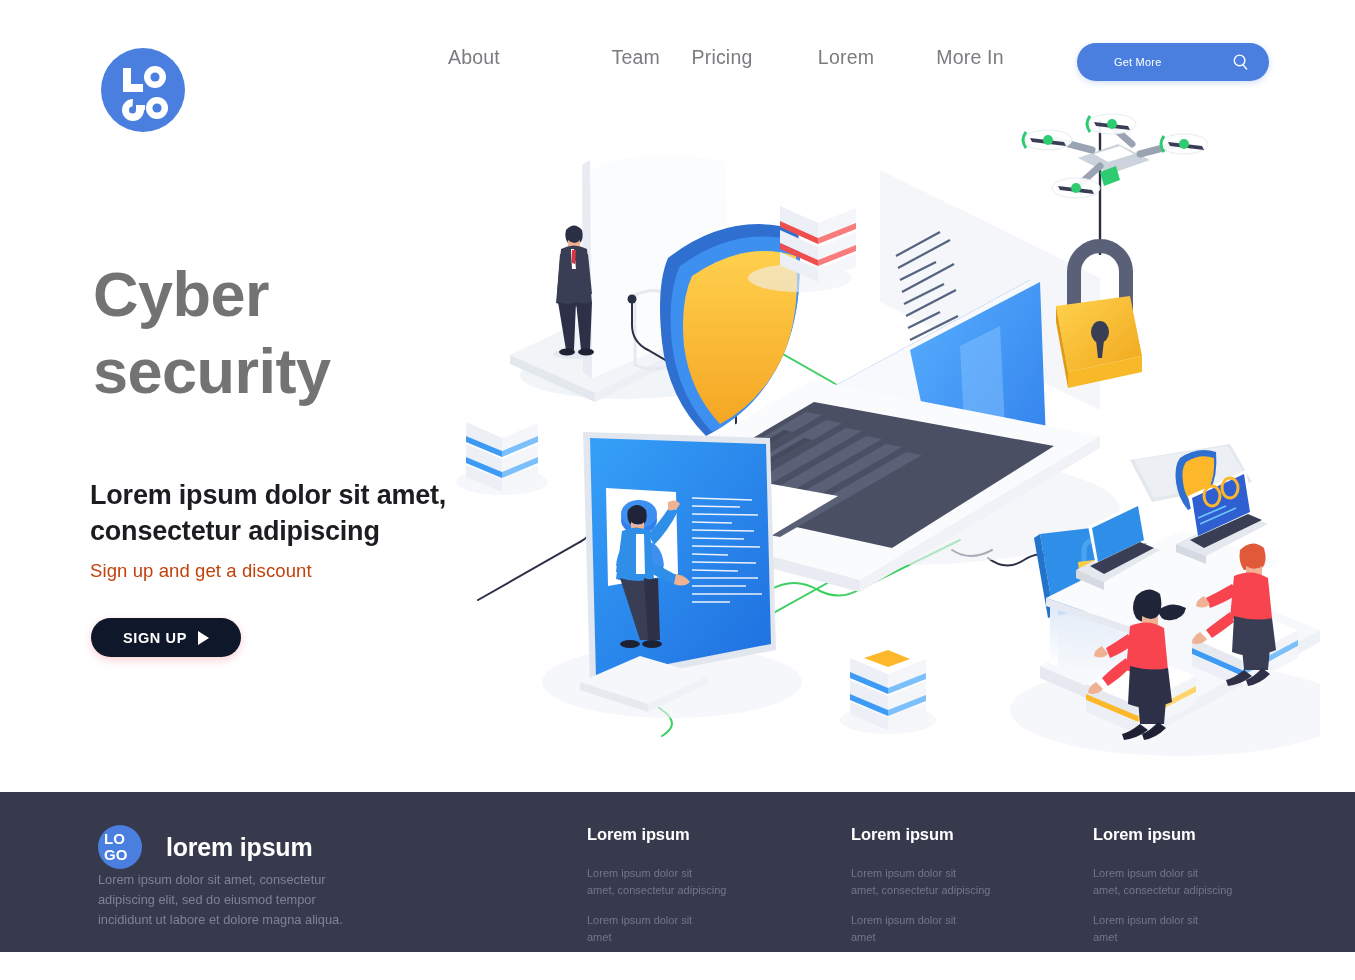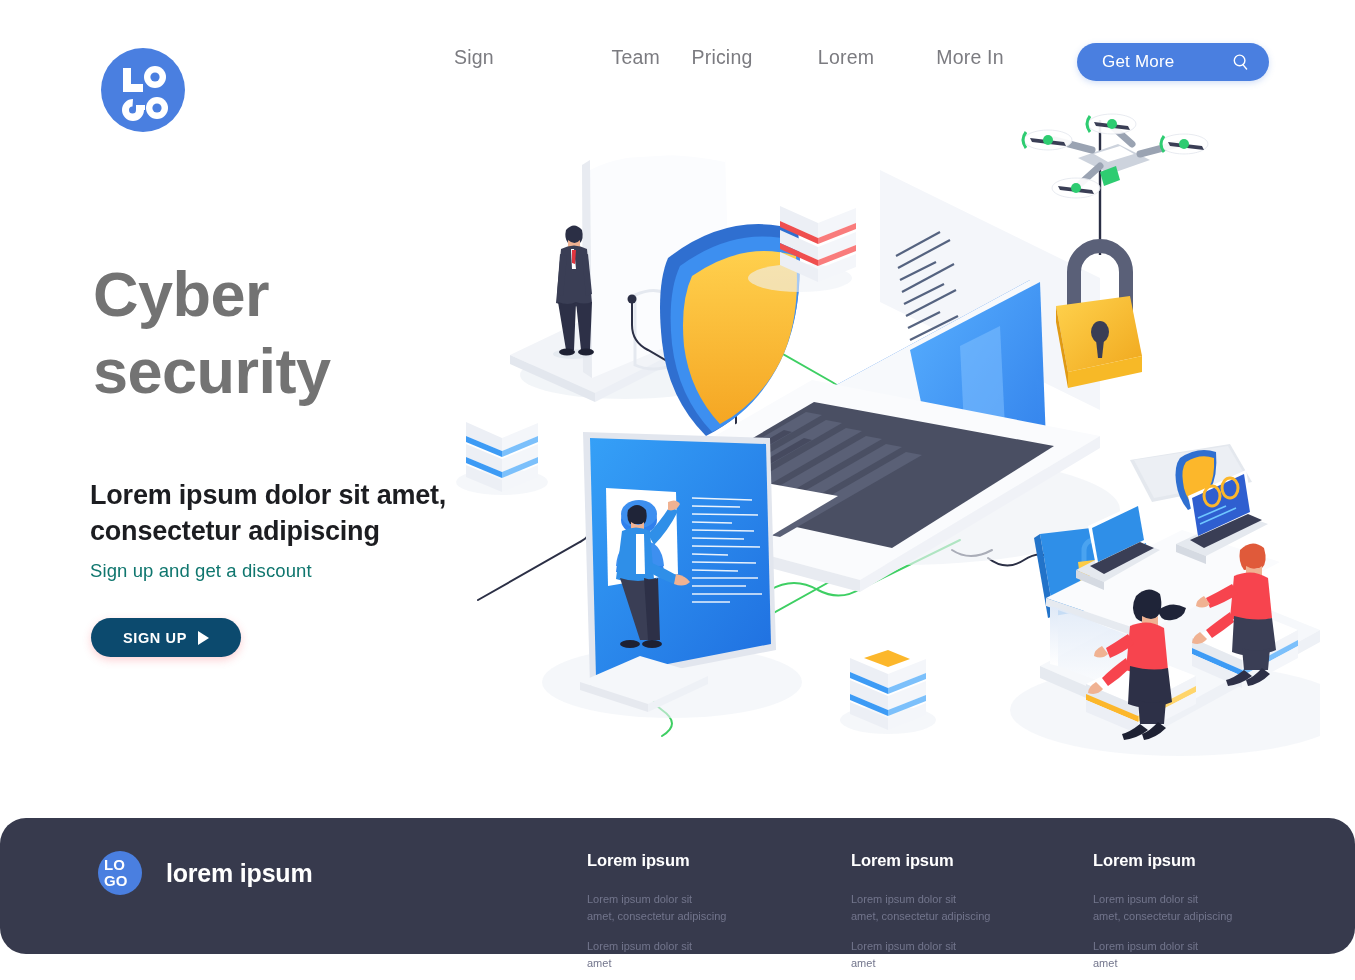--- a/index.html
+++ b/index.html
@@ -37,69 +37,68 @@
   .nav-item.i4 { width: 124px; }
 
   .cta-btn {
     position: absolute; left: 1077px; top: 43px;
     width: 192px; height: 38px; border-radius: 19px;
     background: #4a7fe0;
     display: flex; align-items: center; cursor: pointer;
     box-shadow: 0 2px 6px rgba(74,127,224,.25);
   }
   .cta-label {
-    color: #ffffff; font-size: 17px; font-weight: 400;
-    margin-left: 25px; letter-spacing: .2px;
+    color: #ffffff; font-size: 11px; font-weight: 400;
+    margin-left: 37px; letter-spacing: .2px;
   }
   .cta-search { position: absolute; right: 19px; top: 10px; width:18px; height:18px; }
 
   
   .hero-title {
     position: absolute; left: 93px; top: 256px;
     font-size: 63px; font-weight: 700; line-height: 1.22;
     color: #737373; letter-spacing: -0.5px;
     white-space: pre-line;
   }
   .hero-sub {
     position: absolute; left: 90px; top: 478px; width: 400px;
     font-size: 27px; font-weight: 700; line-height: 1.32;
     color: #1c1d21; letter-spacing: -0.2px;
     white-space: pre-line;
   }
   .hero-note {
     position: absolute; left: 90px; top: 560px;
-    font-size: 18.5px; font-weight: 400; color: #0f766e;
+    font-size: 18.5px; font-weight: 400; color: #c2410c;
     letter-spacing: .1px;
   }
   .signup-btn {
     position: absolute; left: 91px; top: 618px;
     width: 150px; height: 39px; border-radius: 20px;
-    background: #0c4a6e; cursor: pointer;
+    background: #0f172a; cursor: pointer;
     display: flex; align-items: center; justify-content: center;
     box-shadow: 0 3px 8px rgba(247,68,78,.25);
   }
   .signup-label {
     color: #fff; font-size: 14.5px; font-weight: 700; letter-spacing: .6px;
   }
   .signup-play {
     width: 0; height: 0; margin-left: 11px;
     border-left: 11px solid #fff;
     border-top: 7px solid transparent;
     border-bottom: 7px solid transparent;
   }
 
   
   .illus { position: absolute; left: 440px; top: 110px; width: 880px; height: 700px; }
   .illus svg { display: block; }
 
   
   .footer {
-    position: absolute; left: 0; top: 818px; width: 1355px; height: 136px;
+    position: absolute; left: 0; top: 792px; width: 1355px; height: 160px;
     background: #373a4d;
-    border-radius: 26px;
   }
   .f-logo { position: absolute; left: 97px; top: 32px; width: 46px; height: 46px; }
   .f-brand {
     position: absolute; left: 166px; top: 41px;
     color: #fff; font-size: 25px; font-weight: 700; letter-spacing: -.2px;
   }
   .f-desc {
     position: absolute; left: 98px; top: 78px; width: 290px;
     color: #7e8199; font-size: 12.8px; line-height: 1.58;
     white-space: pre-line;
@@ -136,21 +135,21 @@
           <circle cx="58" cy="33" r="4.6" fill="#4a7fe0"></circle>
           <path d="M36 55 a11 11 0 1 0 11 11 h-8 a3.5 3.5 0 1 1 -3.5 -3.5 z"></path>
           <rect x="39" y="61" width="9" height="5"></rect>
           <circle cx="60" cy="64" r="11"></circle>
           <circle cx="60" cy="64" r="4.6" fill="#4a7fe0"></circle>
         </g>
       </svg>
     </div>
 
     <div class="nav">
-      <div class="nav-item i0">Sign</div>
+      <div class="nav-item i0">About</div>
       <div class="nav-item i1">Team</div>
       <div class="nav-item i2">Pricing</div>
       <div class="nav-item i3">Lorem</div>
       <div class="nav-item i4">More In</div>
     </div>
 
     <div class="cta-btn">
       <span class="cta-label">Get More</span>
       <svg class="cta-search" viewBox="0 0 18 18">
         <circle cx="7.6" cy="7.4" r="5.3" fill="none" stroke="#ffffff" stroke-width="1.4"></circle>
@@ -535,20 +534,23 @@
 
     <div class="f-logo">
       <svg viewBox="0 0 46 46" width="46" height="46">
         <circle cx="23" cy="23" r="22" fill="#4a7fe0"></circle>
         <text x="7" y="20" font-family="Liberation Sans, sans-serif" font-size="15" font-weight="700" fill="#ffffff">LO</text>
         <text x="7" y="36" font-family="Liberation Sans, sans-serif" font-size="15" font-weight="700" fill="#ffffff">GO</text>
       </svg>
     </div>
 
     <div class="f-brand">lorem ipsum</div>
+    <div class="f-desc">Lorem ipsum dolor sit amet, consectetur
+adipiscing elit, sed do eiusmod tempor
+incididunt ut labore et dolore magna aliqua.</div>
 
     <div class="f-col c0">
       <div class="f-col-title">Lorem ipsum</div>
       <div class="f-link">Lorem ipsum dolor sit
 amet, consectetur adipiscing</div>
       <div class="f-link">Lorem ipsum dolor sit
 amet</div>
     </div>
 
     <div class="f-col c1">

